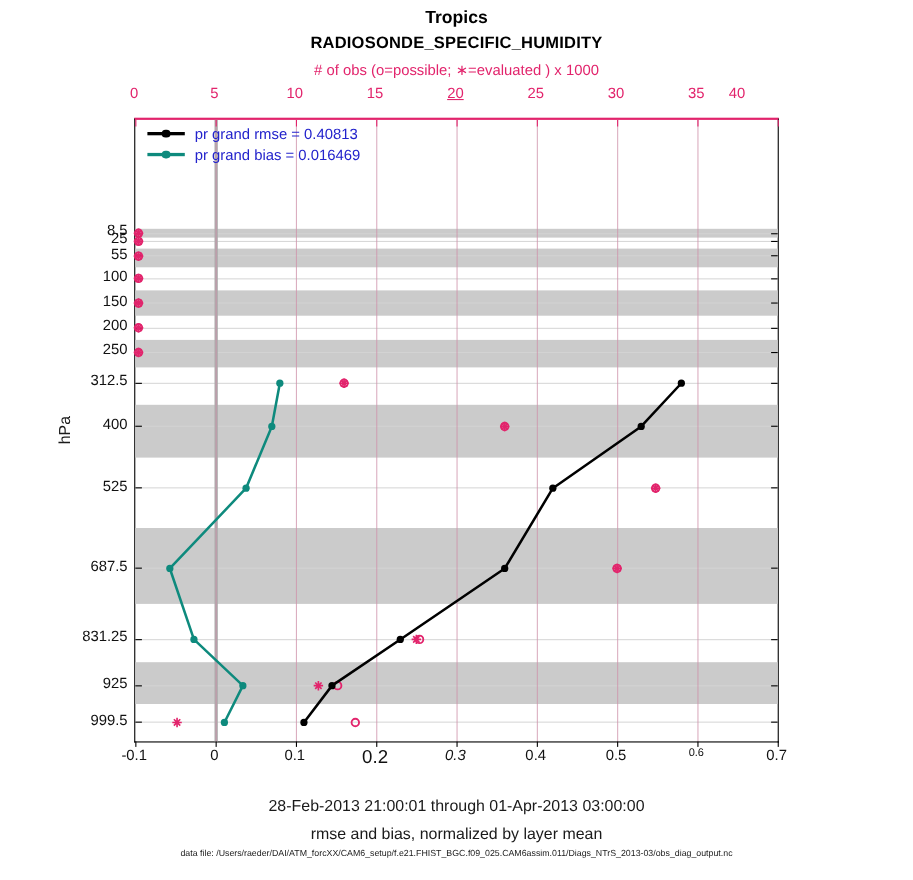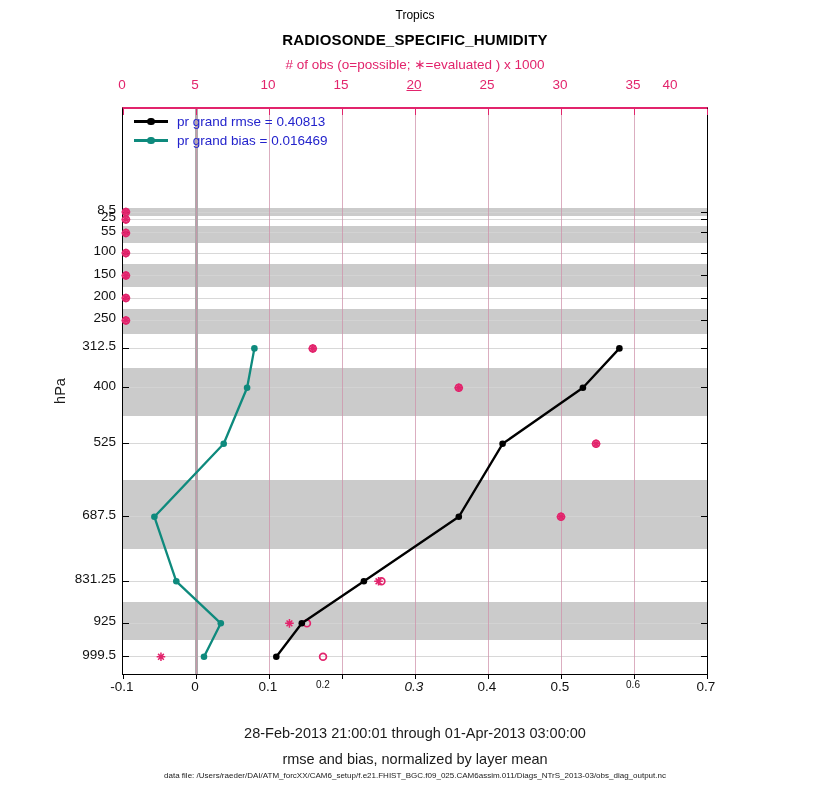--- a/index.html
+++ b/index.html
@@ -1,19 +1,19 @@
 <!DOCTYPE html>
 <html><head>
 <meta charset="utf-8">
 <style>
   html,body{margin:0;padding:0;background:#fff;}
   body{width:830px;height:800px;font-family:"Liberation Sans","DejaVu Sans",sans-serif;}
   #fig{position:relative;width:830px;height:800px;background:#fff;overflow:hidden;}
   .ctr{position:absolute;left:0;width:830px;text-align:center;color:#000;}
-  .t1{top:8px;font-size:12px;font-weight:normal;}
+  .t1{top:8px;font-size:16px;font-weight:bold;}
   .t2{top:31px;font-size:15px;font-weight:bold;letter-spacing:.2px;}
   .pink{color:#e2246c;}
   .obslab{top:56px;font-size:13.5px;}
   .xlab{top:703px;font-size:14.5px;color:#1a1a1a;margin-top:48px;}
   .datelab{top:725px;font-size:14.5px;color:#1a1a1a;}
   .foot{top:771px;font-size:8px;color:#1a1a1a;}
   #plot{position:absolute;left:122px;top:107px;width:584px;height:565px;background:#fff;
         border-left:1.5px solid #000;border-right:1.5px solid #000;border-bottom:1.5px solid #000;
         border-top:2px solid #e2246c;box-sizing:content-box;}
   .hpa{position:absolute;left:36px;top:376px;width:48px;height:30px;transform:rotate(-90deg);
@@ -172,21 +172,21 @@
       <span class="ltext" style="color: rgb(35, 35, 204);">pr grand bias = 0.016469</span>
     </div>
   </div>
 
   <div class="ctr xlab">rmse and bias, normalized by layer mean</div>
   <div class="ctr datelab">28-Feb-2013 21:00:01 through 01-Apr-2013 03:00:00</div>
   <div class="ctr foot">data file: /Users/raeder/DAI/ATM_forcXX/CAM6_setup/f.e21.FHIST_BGC.f09_025.CAM6assim.011/Diags_NTrS_2013-03/obs_diag_output.nc</div>
 <div style="position: absolute; left: 97px; top: 679px; width: 50px; text-align: center; font-size: 13.5px; color: rgb(17, 17, 17);">-0.1</div>
     <div style="position: absolute; left: 170px; top: 679px; width: 50px; text-align: center; font-size: 13.5px; color: rgb(17, 17, 17);">0</div>
     <div style="position: absolute; left: 243px; top: 679px; width: 50px; text-align: center; font-size: 13.5px; color: rgb(17, 17, 17);">0.1</div>
-    <div style="position: absolute; left: 316px; top: 679px; width: 50px; text-align: left; font-size: 10px; color: rgb(17, 17, 17);">0.2</div>
+    <div style="position: absolute; left: 316px; top: 679px; width: 50px; text-align: center; font-size: 17px; color: rgb(17, 17, 17);">0.2</div>
     <div style="position: absolute; left: 389px; top: 679px; width: 50px; text-align: center; font-size: 13.5px; color: rgb(17, 17, 17); font-style: italic;">0.3</div>
     <div style="position: absolute; left: 462px; top: 679px; width: 50px; text-align: center; font-size: 13.5px; color: rgb(17, 17, 17);">0.4</div>
     <div style="position: absolute; left: 535px; top: 679px; width: 50px; text-align: center; font-size: 13.5px; color: rgb(17, 17, 17);">0.5</div>
     <div style="position: absolute; left: 608px; top: 679px; width: 50px; text-align: center; font-size: 10px; color: rgb(17, 17, 17);">0.6</div>
     <div style="position: absolute; left: 681px; top: 679px; width: 50px; text-align: center; font-size: 13.5px; color: rgb(17, 17, 17);">0.7</div>
     <div style="position: absolute; left: 97px; top: 77px; width: 50px; text-align: center; font-size: 13.5px; color: rgb(226, 36, 108);">0</div>
     <div style="position: absolute; left: 170px; top: 77px; width: 50px; text-align: center; font-size: 13.5px; color: rgb(226, 36, 108);">5</div>
     <div style="position: absolute; left: 243px; top: 77px; width: 50px; text-align: center; font-size: 13.5px; color: rgb(226, 36, 108);">10</div>
     <div style="position: absolute; left: 316px; top: 77px; width: 50px; text-align: center; font-size: 13.5px; color: rgb(226, 36, 108);">15</div>
     <div style="position: absolute; left: 389px; top: 77px; width: 50px; text-align: center; font-size: 13.5px; color: rgb(226, 36, 108); text-decoration: underline;">20</div>

